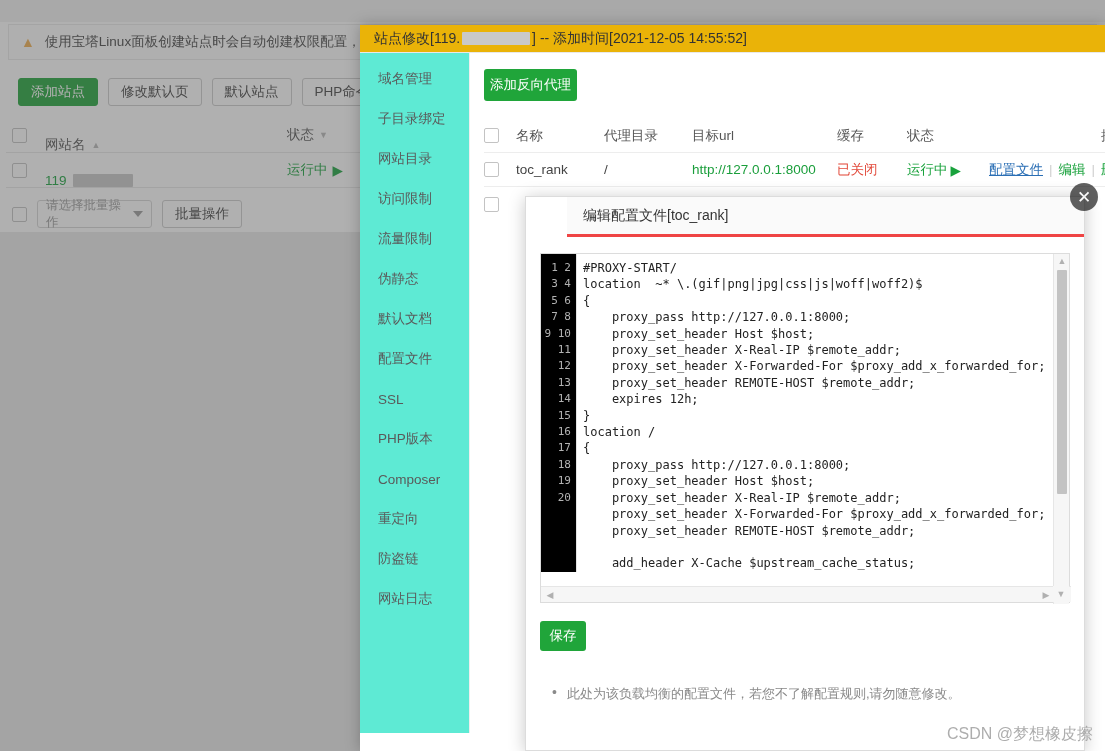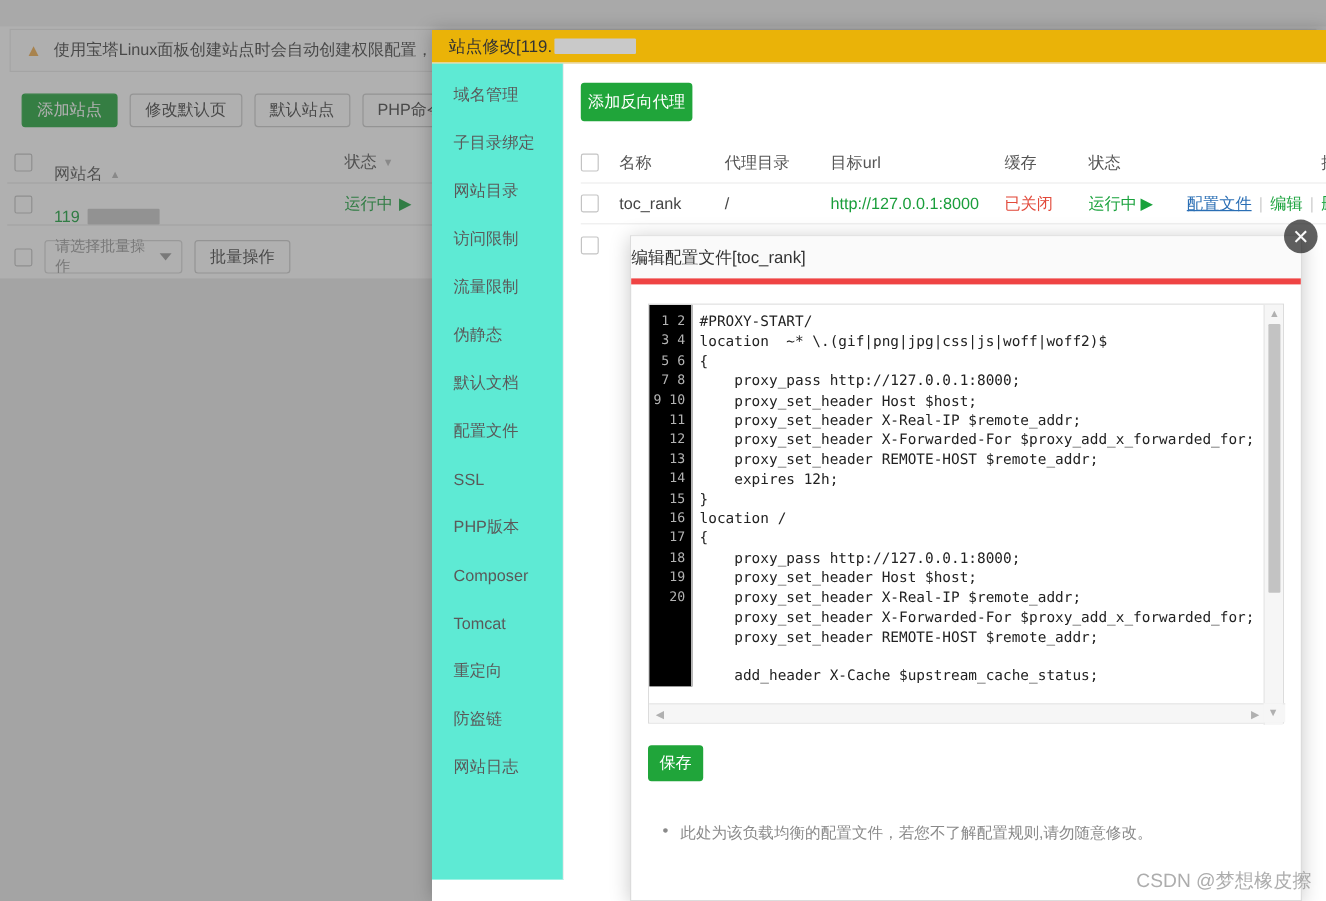--- a/index.html
+++ b/index.html
@@ -113,22 +113,22 @@
   .sep { color:#cfcfcf; }
   .ptr-empty { display:flex; align-items:center; height:34px; }
 
   
   .modal {
     position: absolute; left: 525px; top: 196px; width: 560px; height: 555px;
     background: #fff; z-index: 30; border: 1px solid #dcdcdc;
     box-shadow: 0 2px 16px rgba(0,0,0,.22);
   }
   .modal-head {
-    height: 40px; background: #fafafa; border-bottom: 5px solid #ef4444;
-    display: flex; align-items: center; font-size: 14px; color: #333;
+    height: 40px; background: #fafafa; border-bottom: 3px solid #ef4444;
+    display: flex; align-items: center; padding-left: 16px; font-size: 14px; color: #333; margin-left: 41px;
   }
   .modal-close {
     position: absolute; right: -14px; top: -14px; width: 28px; height: 28px;
     border-radius: 50%; background: #000; opacity: .62; color: #fff;
     display: flex; align-items: center; justify-content: center;
     font-size: 17px; line-height: 1; z-index: 40;
   }
   .modal-body { padding: 16px 14px 0 14px; }
 
   .editor-wrap {
@@ -238,37 +238,37 @@
     <div class="bg-grayfill"></div>
   </div>
 
   <div class="bg-dim"></div>
 
   <div class="dlg">
     <div class="dlg-head">
       <div class="dlg-title">
         <span>站点修改[119.</span>
         <span class="redaction" style="width:68px;margin:0 2px;"></span>
+        <span>] -- 添加时间[2021-12-05 14:55:52]</span>
       </div>
     </div>
 
     <div class="dlg-body">
       <div class="side">
         <div class="side-item">域名管理</div>
         <div class="side-item">子目录绑定</div>
         <div class="side-item">网站目录</div>
         <div class="side-item">访问限制</div>
         <div class="side-item">流量限制</div>
         <div class="side-item">伪静态</div>
         <div class="side-item">默认文档</div>
         <div class="side-item">配置文件</div>
         <div class="side-item">SSL</div>
         <div class="side-item">PHP版本</div>
         <div class="side-item">Composer</div>
-        <div class="side-item">Tomcat</div>
         <div class="side-item">重定向</div>
         <div class="side-item">防盗链</div>
         <div class="side-item">网站日志</div>
       </div>
 
       <div class="content">
         <div class="addproxy">添加反向代理</div>
 
         <div class="ptable">
           <div class="pth">

